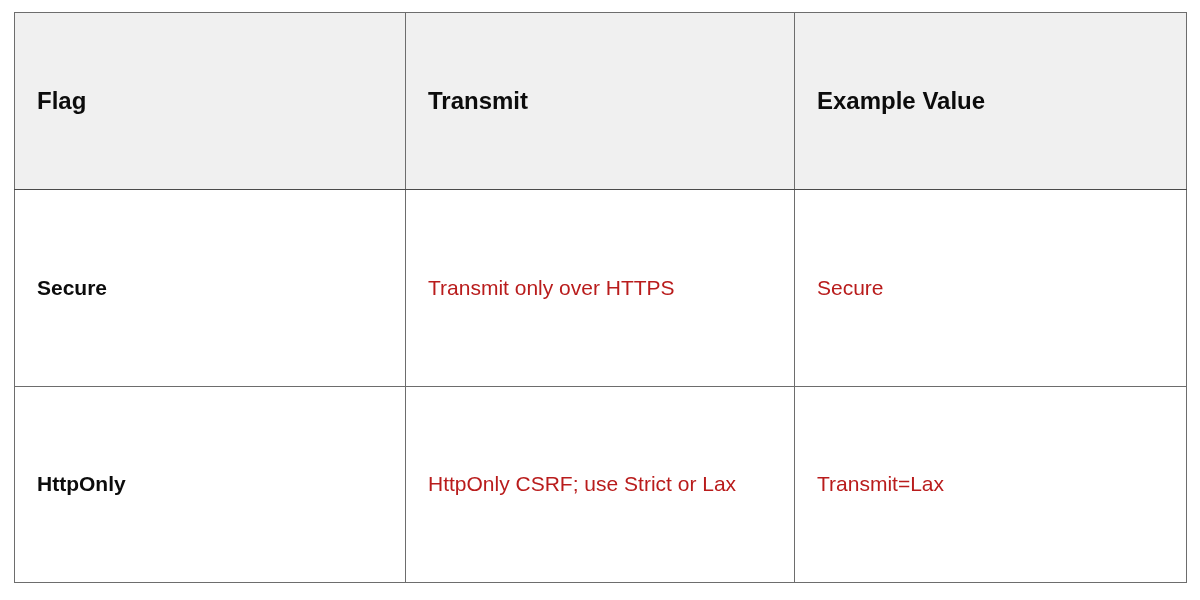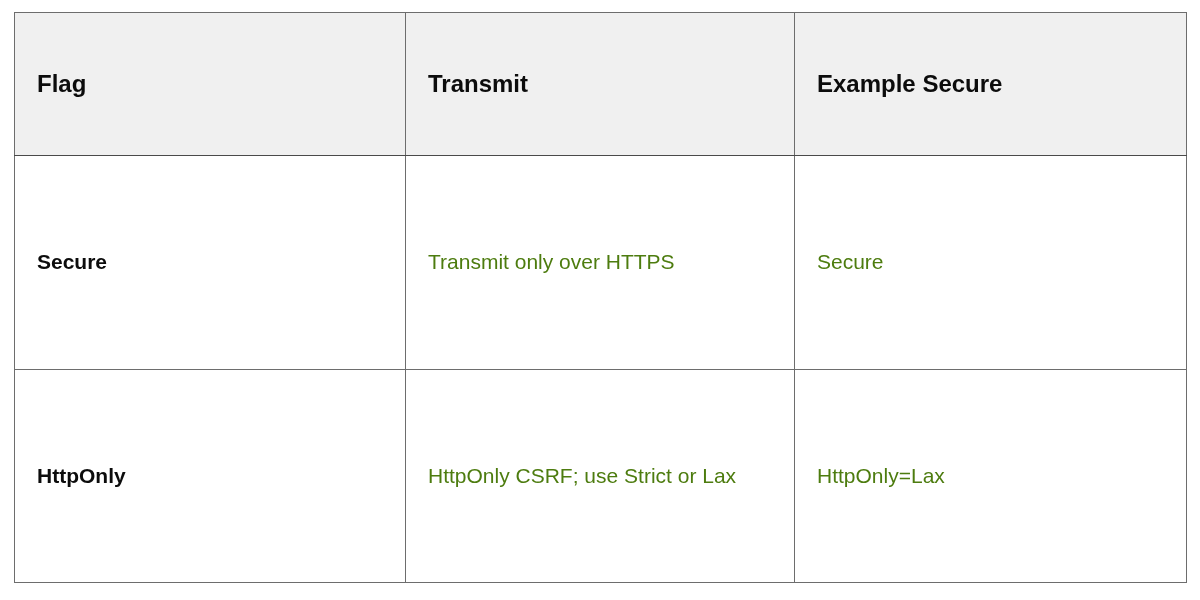--- a/index.html
+++ b/index.html
@@ -39,40 +39,40 @@
   table.flags-table th,
   table.flags-table td {
     border: 1px solid #6d6d6d;
     vertical-align: middle;
     text-align: left;
     padding: 10px 20px 10px 22px;
     box-sizing: border-box;
   }
 
   table.flags-table thead tr {
-    height: 143px;
+    height: 177px;
   }
 
   table.flags-table thead th {
     background: #f0f0f0;
     font-weight: bold;
     font-size: 24px;
     line-height: 1.3;
     color: #0c0c0c;
     border-bottom: 1.5px solid #4a4a4a;
   }
 
   table.flags-table tbody tr {
     height: 143px;
   }
 
   table.flags-table tbody td {
     font-size: 21px;
     line-height: 1.45;
-    color: #4d7c0f;
+    color: #b91c1c;
     background: #ffffff;
   }
 
   table.flags-table tbody td.flag-cell {
     font-weight: bold;
     color: #0c0c0c;
   }
 
   .cell-text {
     display: block;
@@ -90,21 +90,21 @@
     </colgroup>
     <thead>
       <tr>
         <th>
           <span class="cell-text">Flag</span>
         </th>
         <th>
           <span class="cell-text">Transmit</span>
         </th>
         <th>
-          <span class="cell-text">Example Secure</span>
+          <span class="cell-text">Example Value</span>
         </th>
       </tr>
     </thead>
     <tbody>
       <tr>
         <td class="flag-cell">
           <span class="cell-text">Secure</span>
         </td>
         <td>
           <span class="cell-text">Transmit only over HTTPS</span>
@@ -114,18 +114,18 @@
         </td>
       </tr>
       <tr>
         <td class="flag-cell">
           <span class="cell-text">HttpOnly</span>
         </td>
         <td>
           <span class="cell-text">HttpOnly CSRF; use Strict or Lax</span>
         </td>
         <td>
-          <span class="cell-text">HttpOnly=Lax</span>
+          <span class="cell-text">Transmit=Lax</span>
         </td>
       </tr>
     </tbody>
   </table>
 </div>
 
 </body></html>

